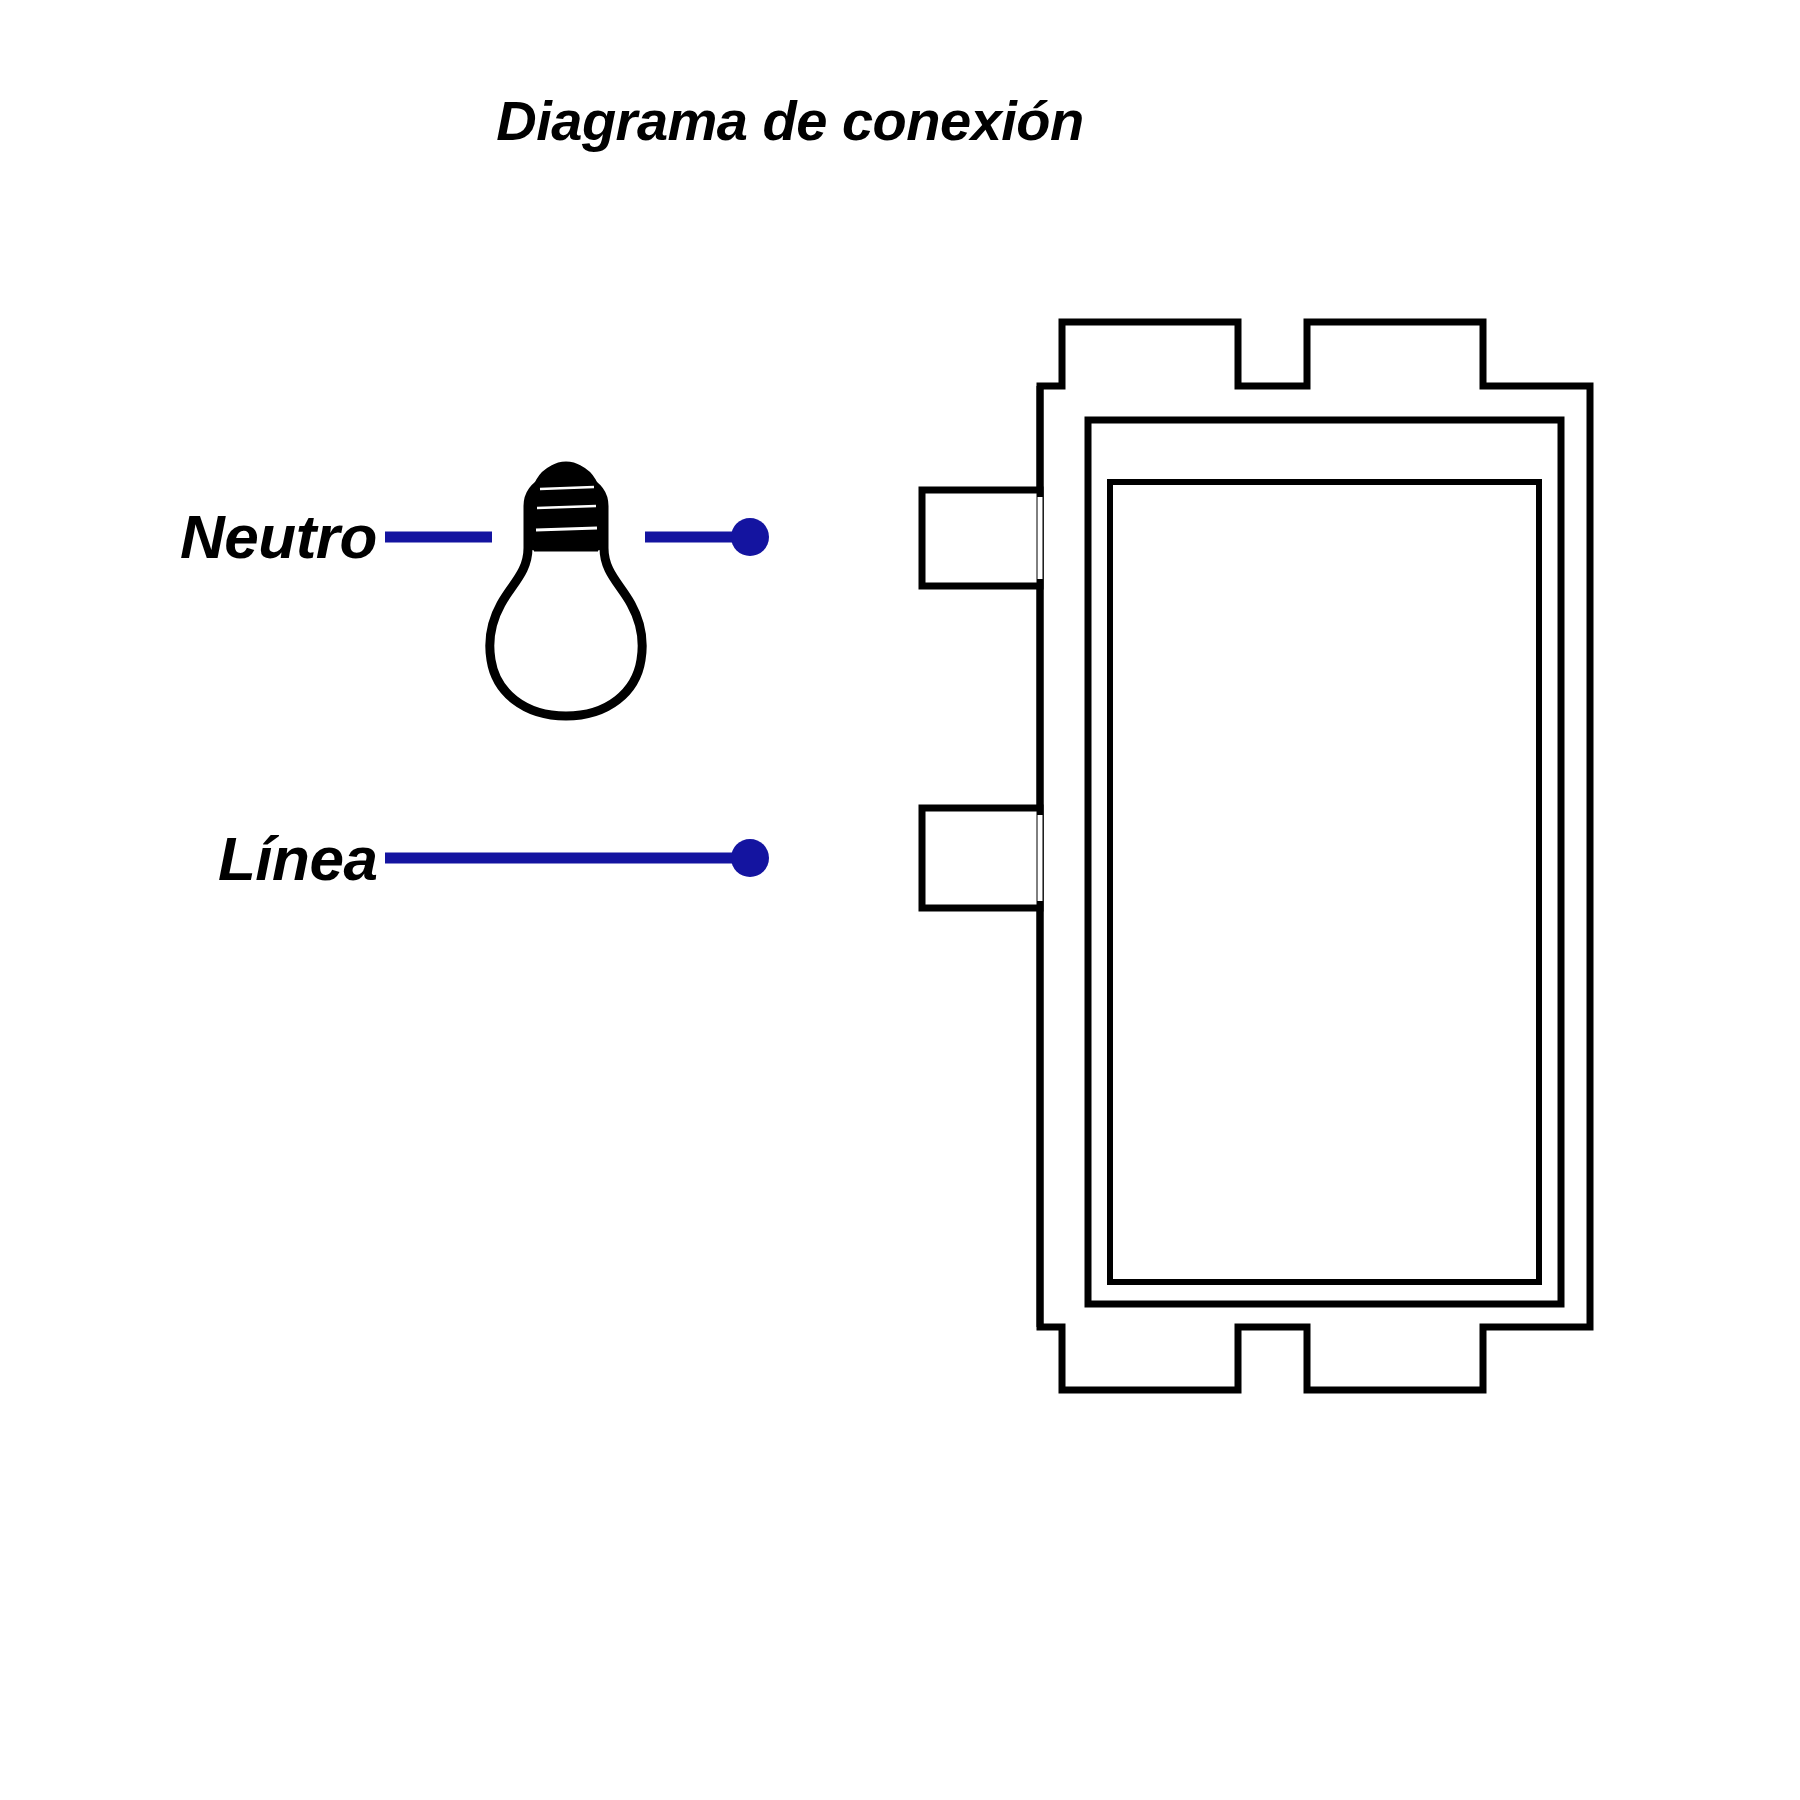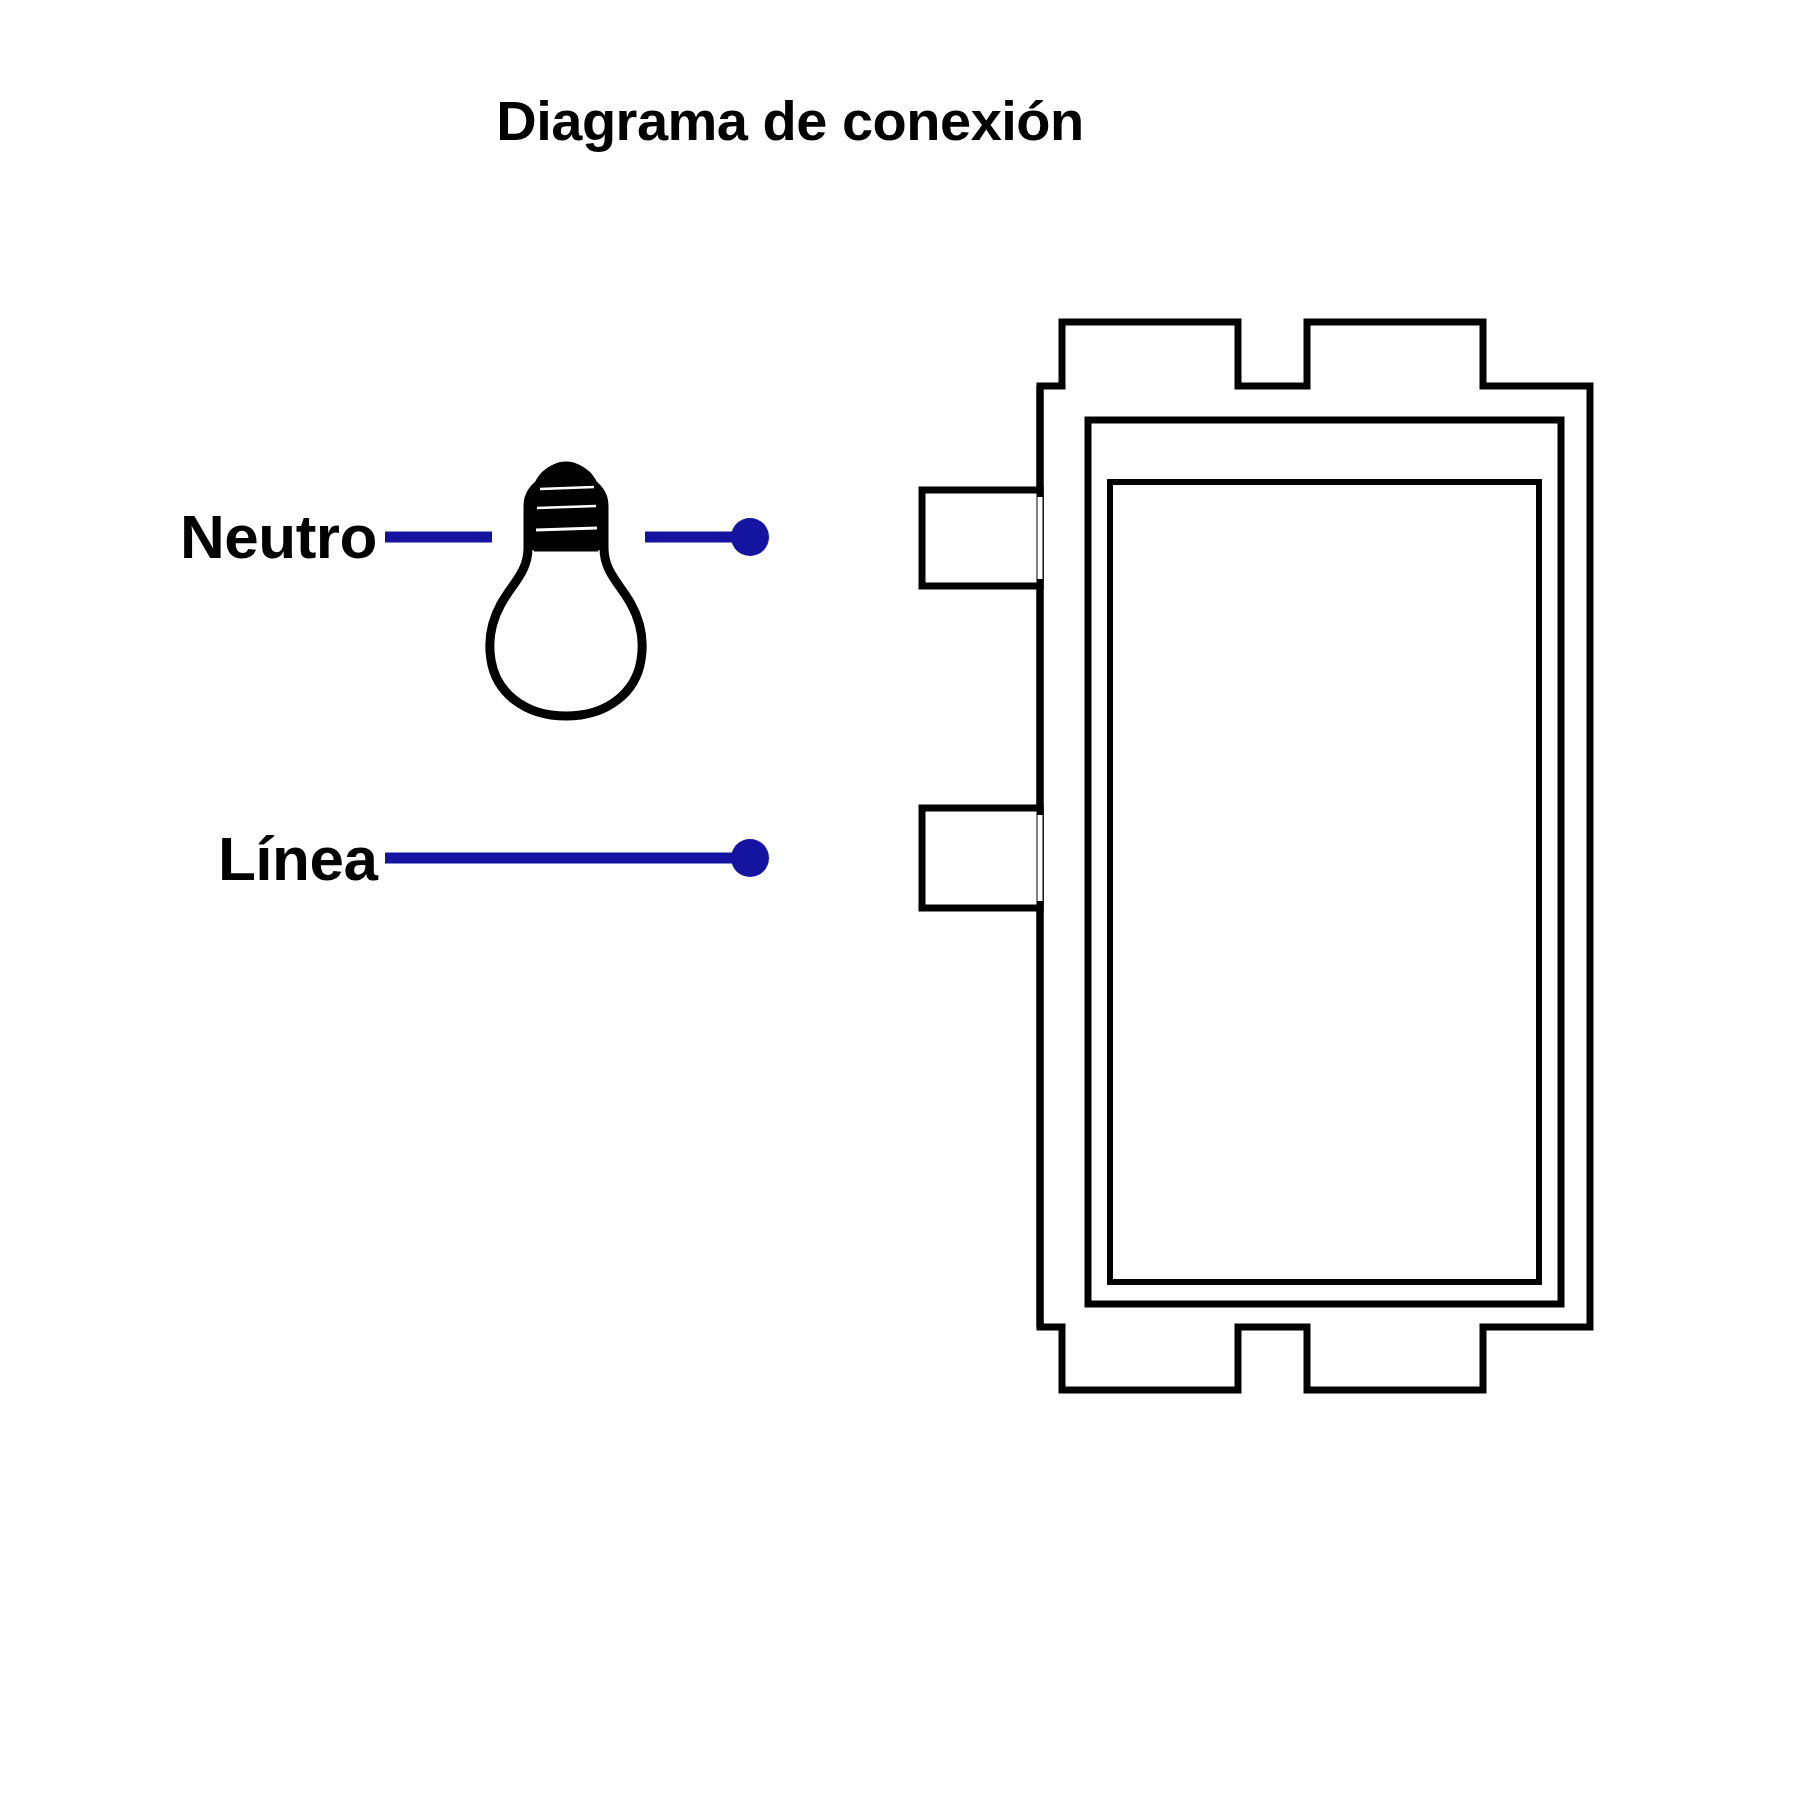--- a/index.html
+++ b/index.html
@@ -11,20 +11,21 @@
     width: 1800px;
     height: 1800px;
     font-family: "Liberation Sans", sans-serif;
     overflow: hidden;
   }
   #canvas {
     position: relative;
     width: 1800px;
     height: 1800px;
     background: #ffffff;
+    font-style: italic;
   }
   .diagram-svg {
     position: absolute;
     left: 0;
     top: 0;
     width: 1800px;
     height: 1800px;
   }
   .title-text {
     font-family: "Liberation Sans Narrow", "Liberation Sans", sans-serif;

